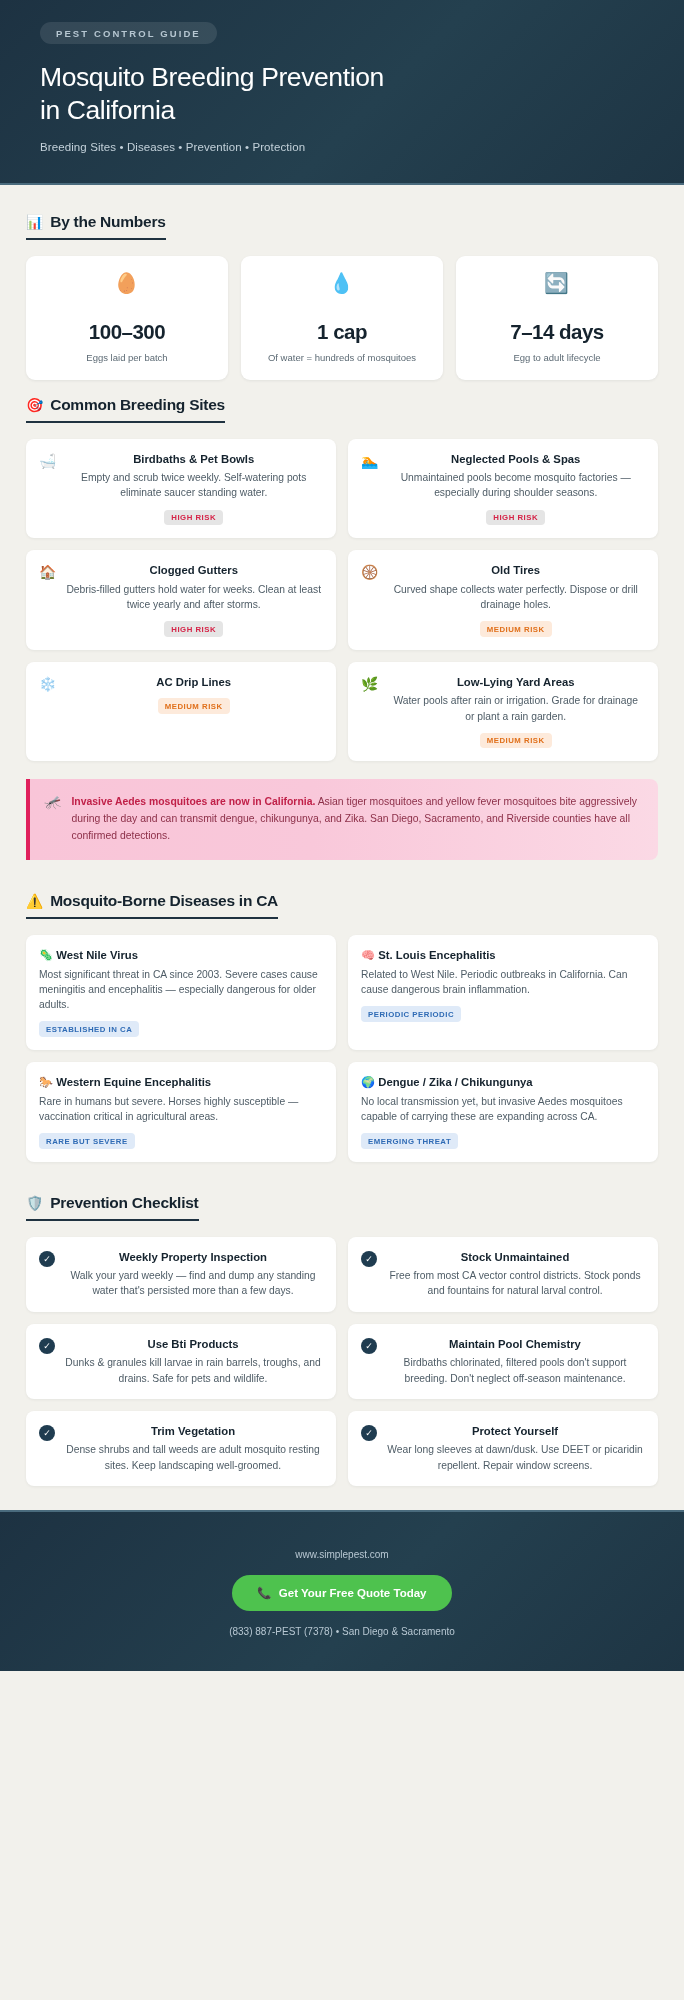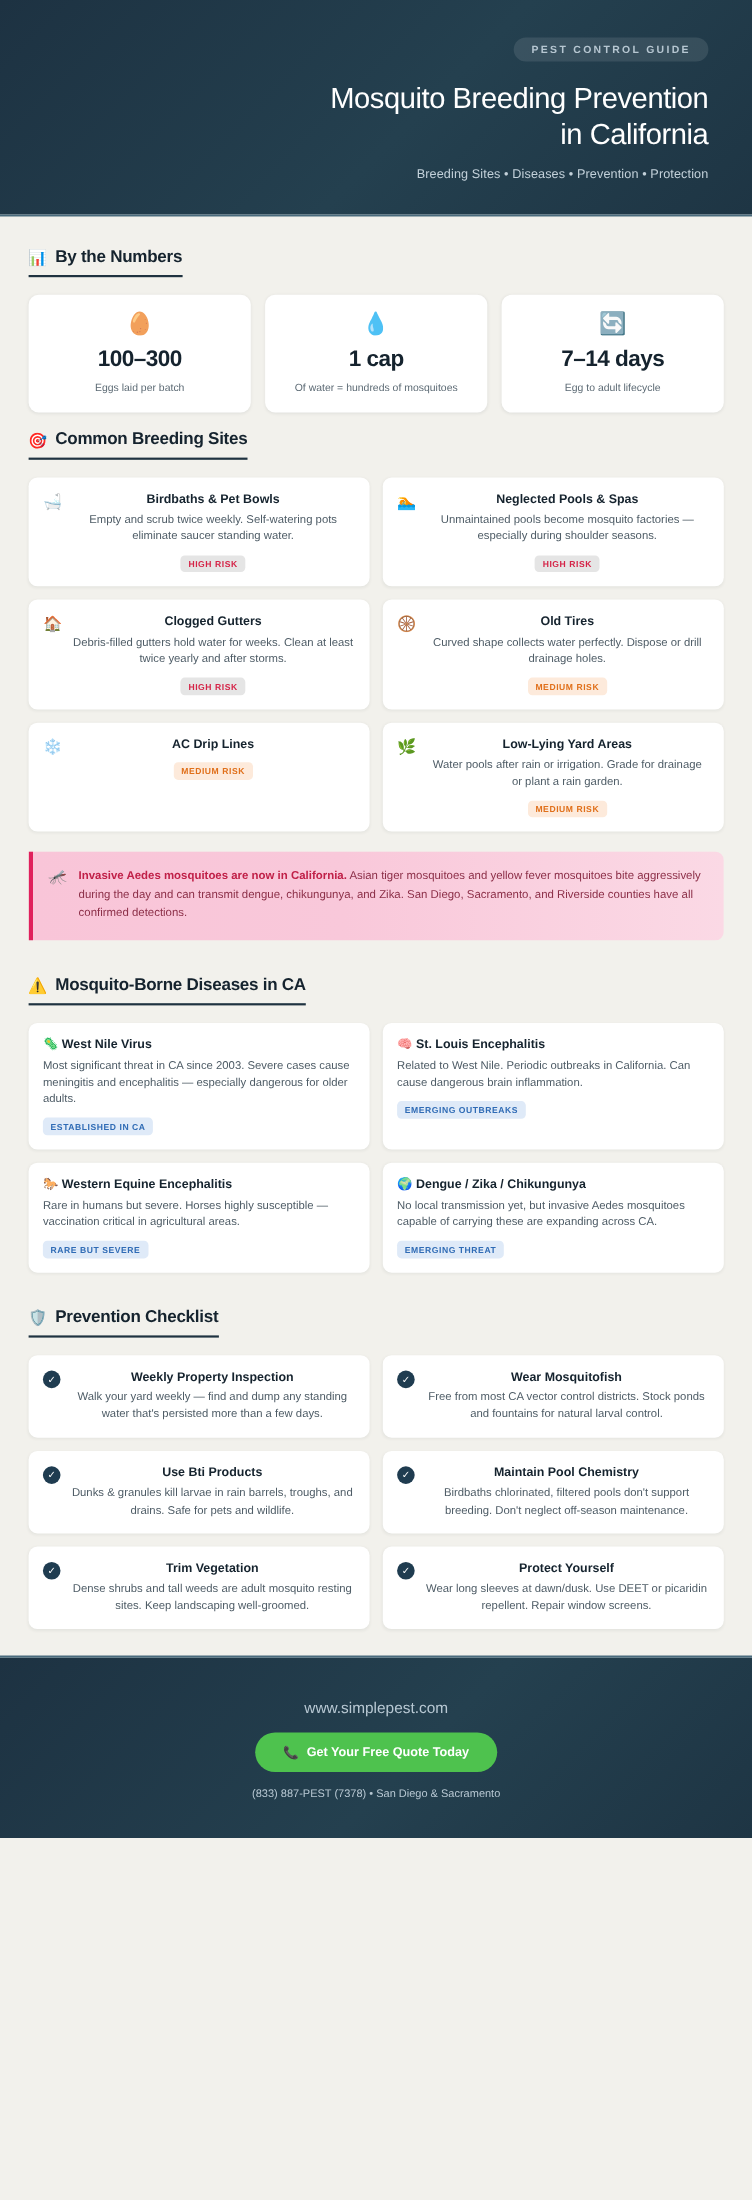--- a/index.html
+++ b/index.html
@@ -7,22 +7,22 @@
     width: 684px;
     background: #f2f1ec;
     font-family: "Liberation Sans", sans-serif;
     -webkit-font-smoothing: antialiased;
   }
   .page { width: 684px; position: relative; overflow: hidden; }
 
   
   .hero {
     background: linear-gradient(135deg, #1d3242 0%, #24404f 55%, #1e3544 100%);
-    padding: 34px 40px 30px;
-    text-align: right;
+    padding: 22px 40px 30px;
+    text-align: left;
     border-bottom: 2px solid #4a6b7d;
   }
   .eyebrow {
     display: inline-block;
     background: rgba(255,255,255,0.10);
     color: #b6c6d1;
     font-size: 9.5px;
     font-weight: bold;
     letter-spacing: 2.1px;
     padding: 6px 16px 5px;
@@ -75,21 +75,21 @@
     border-radius: 9px;
     padding: 17px 8px 15px;
     text-align: center;
     box-shadow: 0 1px 3px rgba(20,30,40,0.07);
   }
   .stat-ico { font-size: 20px; line-height: 1; }
   .stat-val {
     font-size: 20.5px;
     font-weight: bold;
     color: #15232e;
-    margin-top: 10px;
+    margin-top: 27px;
     letter-spacing: -0.5px;
   }
   .stat-lbl {
     font-size: 9.5px;
     color: #5c6a74;
     margin-top: 8px;
     line-height: 1.35;
   }
 
   
@@ -167,21 +167,21 @@
     border-top: 2px solid #4a6b7d;
     text-align: center;
     padding: 28px 20px 34px;
   }
   .f-name {
     color: #fff;
     font-size: 14.5px;
     font-weight: bold;
     letter-spacing: 1.1px;
   }
-  .f-url { color: #b8c8d3; font-size: 14px; margin-top: 9px; }
+  .f-url { color: #b8c8d3; font-size: 10px; margin-top: 9px; }
   .cta {
     display: inline-flex;
     align-items: center;
     gap: 7px;
     background: #4ec24e;
     color: #ffffff;
     font-size: 11.5px;
     font-weight: bold;
     padding: 11px 26px;
     border-radius: 22px;
@@ -337,21 +337,21 @@
           <div class="card-desc">Most significant threat in CA since 2003. Severe cases cause meningitis and encephalitis — especially dangerous for older adults.</div>
           <span class="pill blue">ESTABLISHED IN CA</span>
         </div>
 
         <div class="card">
           <div class="card-title">
             <span>🧠</span>
             <span>St. Louis Encephalitis</span>
           </div>
           <div class="card-desc">Related to West Nile. Periodic outbreaks in California. Can cause dangerous brain inflammation.</div>
-          <span class="pill blue">EMERGING OUTBREAKS</span>
+          <span class="pill blue">PERIODIC PERIODIC</span>
         </div>
 
         <div class="card">
           <div class="card-title">
             <span>🐎</span>
             <span>Western Equine Encephalitis</span>
           </div>
           <div class="card-desc">Rare in humans but severe. Horses highly susceptible — vaccination critical in agricultural areas.</div>
           <span class="pill blue">RARE BUT SEVERE</span>
         </div>
@@ -386,21 +386,21 @@
               <div class="card-title">Weekly Property Inspection</div>
               <div class="card-desc">Walk your yard weekly — find and dump any standing water that's persisted more than a few days.</div>
             </div>
           </div>
         </div>
 
         <div class="card">
           <div class="card-row">
             <span class="check-ico">✓</span>
             <div class="card-body">
-              <div class="card-title">Wear Mosquitofish</div>
+              <div class="card-title">Stock Unmaintained</div>
               <div class="card-desc">Free from most CA vector control districts. Stock ponds and fountains for natural larval control.</div>
             </div>
           </div>
         </div>
 
         <div class="card">
           <div class="card-row">
             <span class="check-ico">✓</span>
             <div class="card-body">
               <div class="card-title">Use Bti Products</div>

